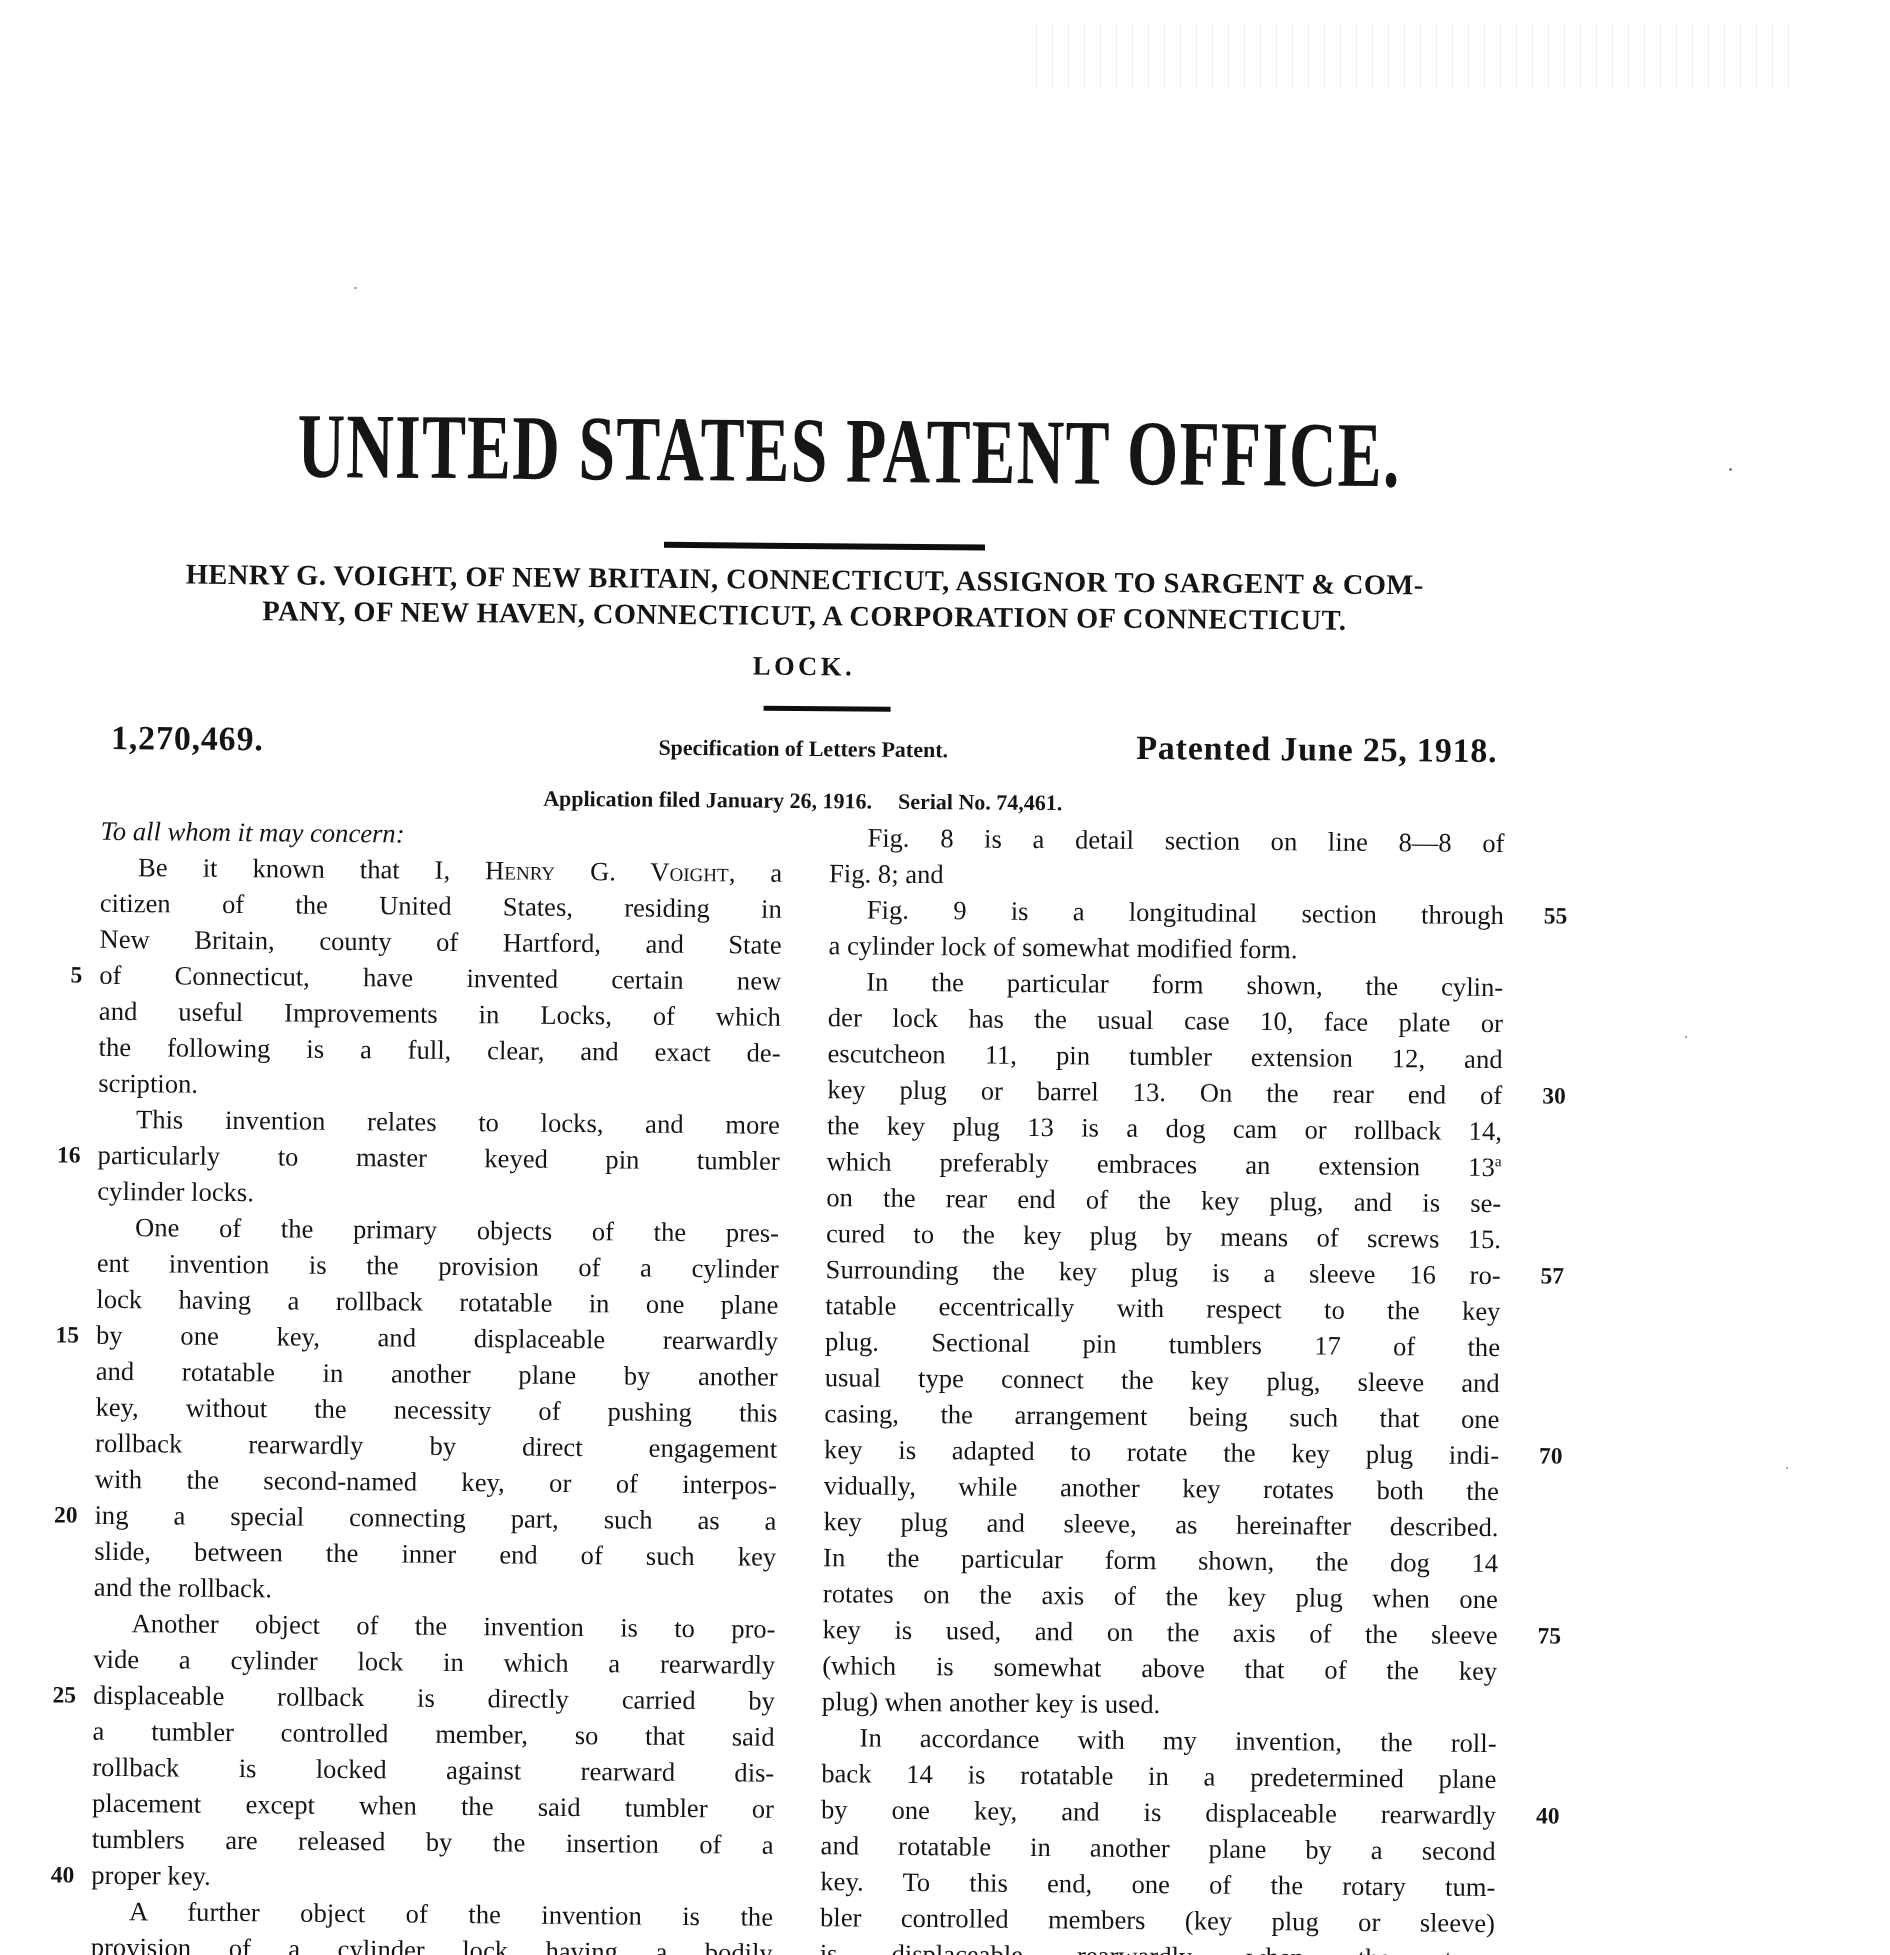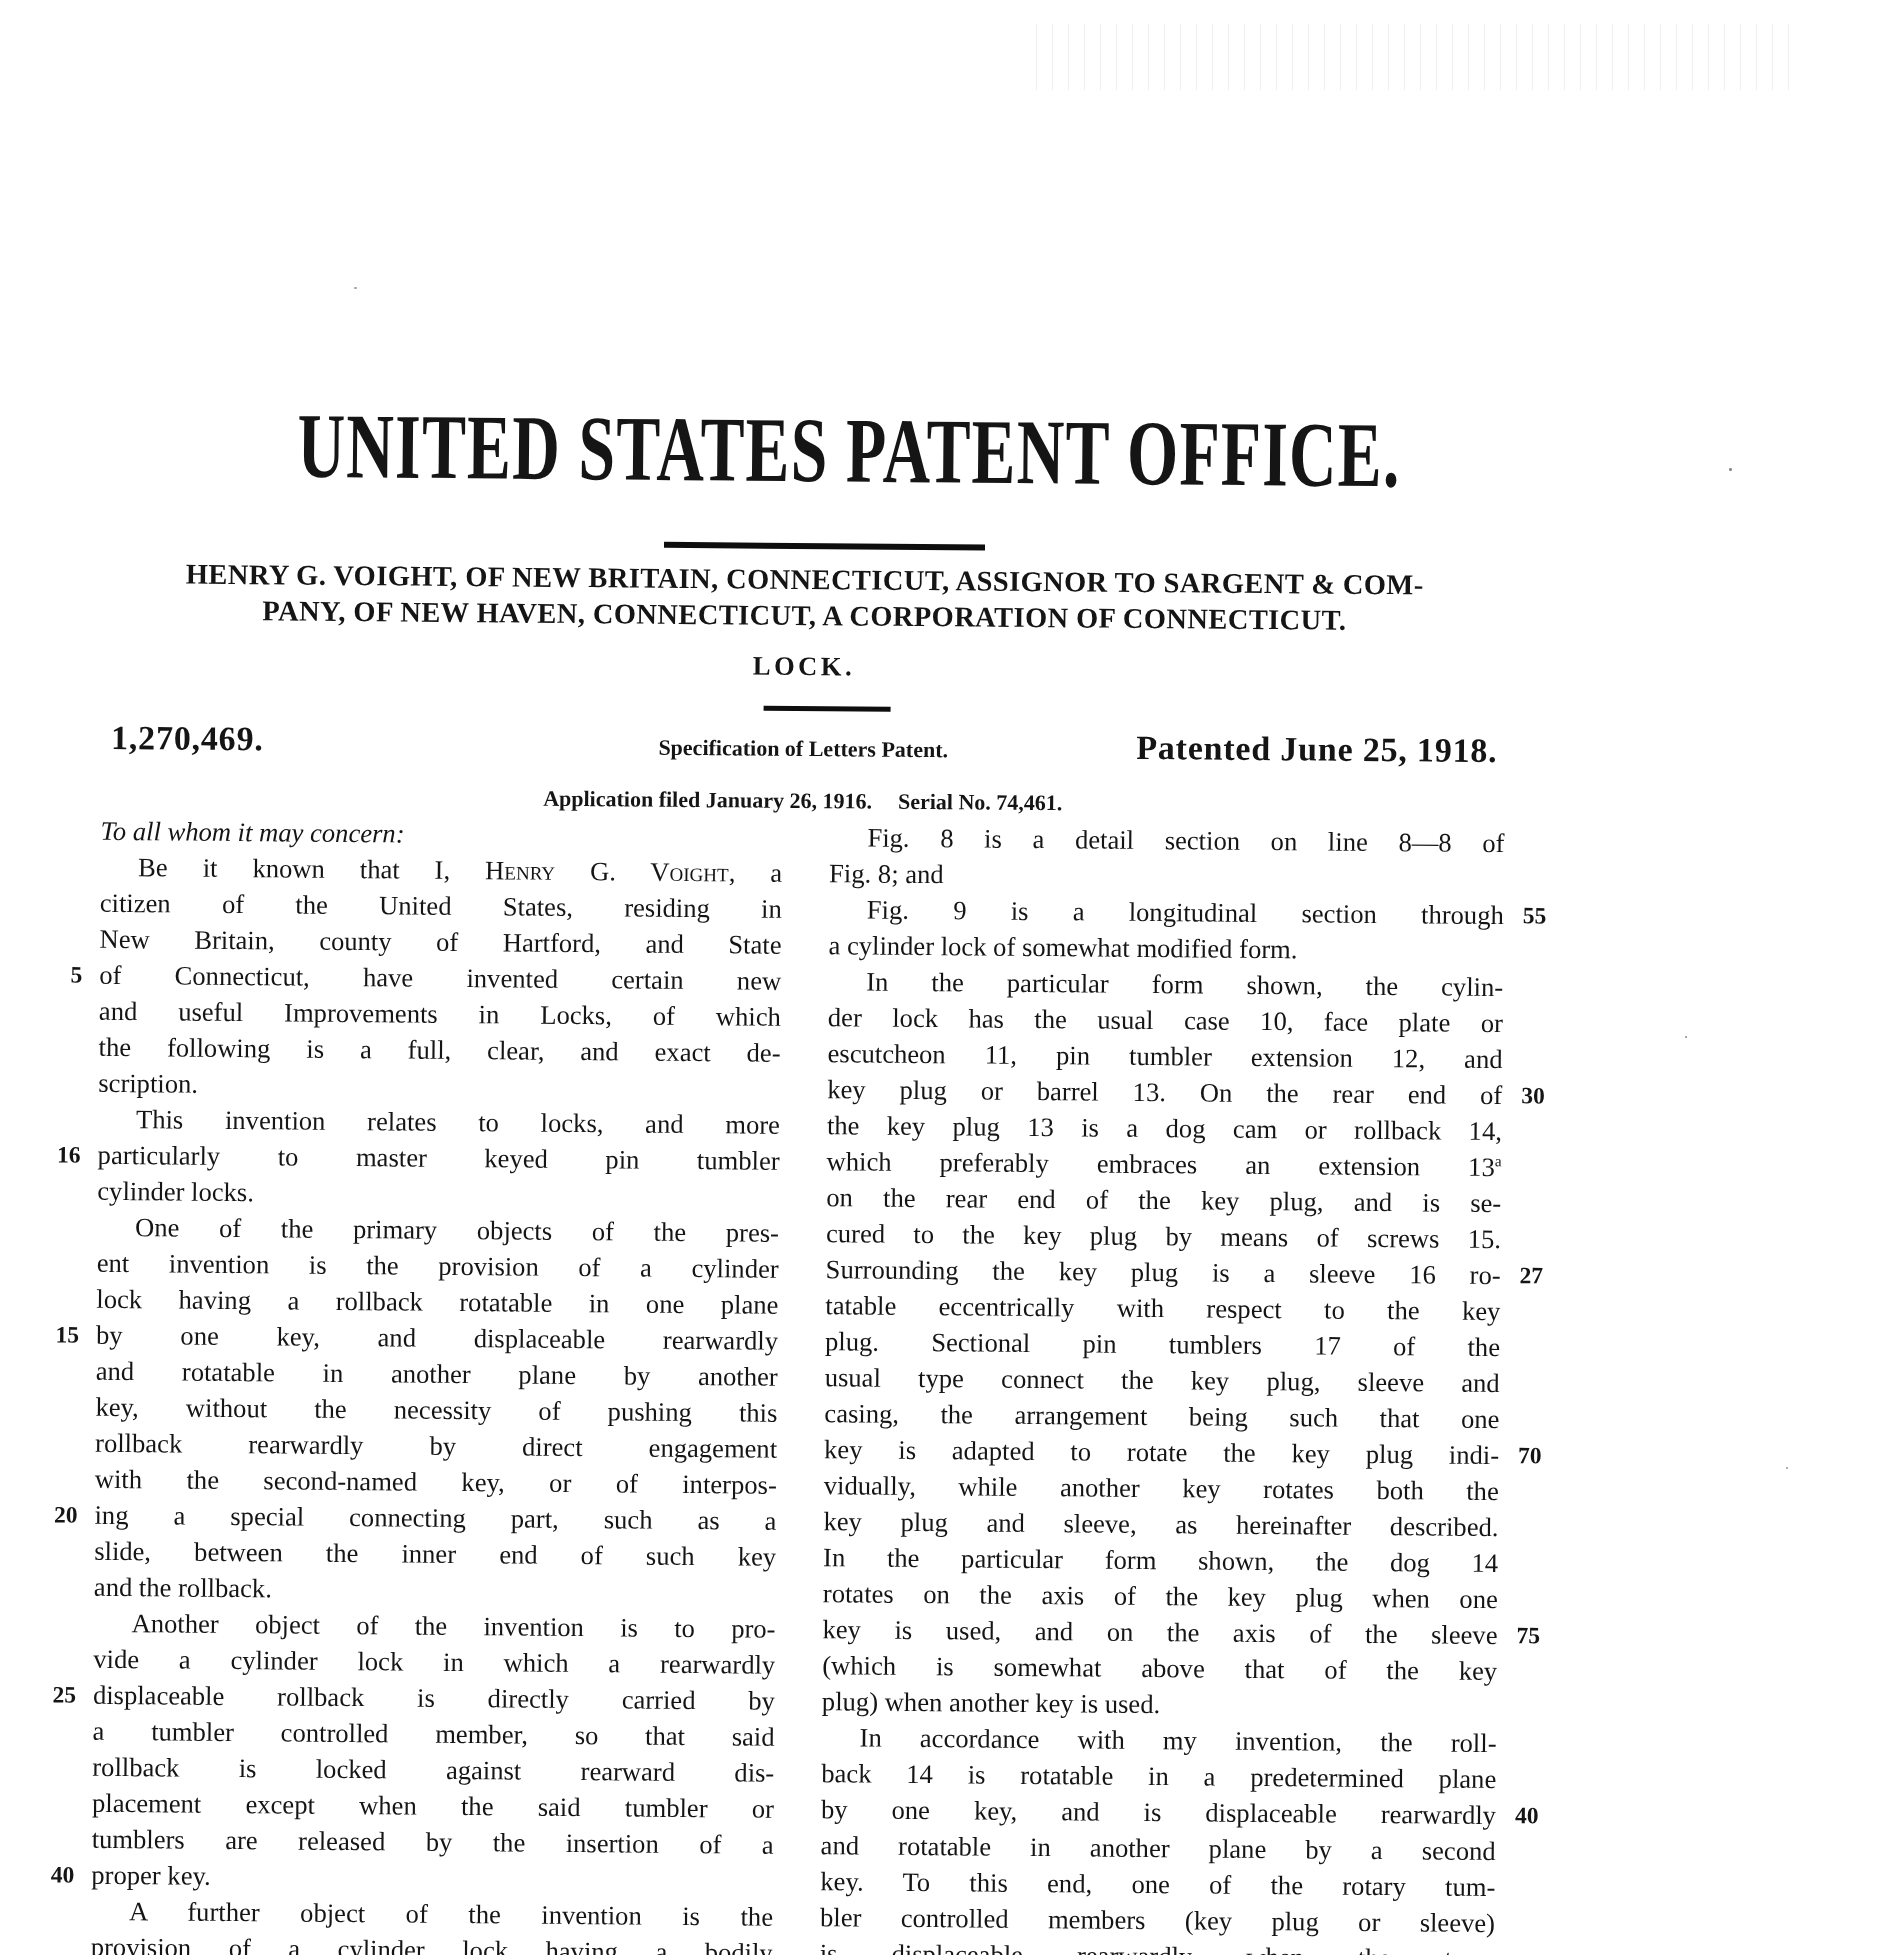--- a/index.html
+++ b/index.html
@@ -109,21 +109,21 @@
   .bline.just { text-align: justify; text-align-last: justify; }
   .bline.ind  { text-indent: 38px; }
   .bline.ital { font-style: italic; }
   .lnum {
     position: absolute; top: 0;
     font-size: 23.5px; font-weight: bold;
     line-height: 36px;
     text-indent: 0;
   }
   .col-left  .lnum { right: 100%; margin-right: 17px; }
-  .col-right .lnum { left: 100%;  margin-left: 19px;  }
+  .col-right .lnum { left: 100%;  margin-left: 40px;  }
   .sc { font-variant: small-caps; }
   sup { font-size: 0.58em; vertical-align: super; line-height: 0; }
   
   .noise-band {
     position: absolute;
     top: 23.5px; left: 1036px; width: 763px; height: 66px;
     background: repeating-linear-gradient(90deg,
       rgba(40,40,40,0.5) 0 1.2px, transparent 1.2px 16px);
     opacity: 0.14;
     filter: blur(0.4px);
@@ -209,21 +209,21 @@
           <div class="bline just ind"><span class="lnum">55</span><span>Fig. 9 is a longitudinal section through</span></div>
           <div class="bline"><span>a cylinder lock of somewhat modified form.</span></div>
           <div class="bline just ind"><span>In the particular form shown, the cylin-</span></div>
           <div class="bline just"><span>der lock has the usual case 10, face plate or</span></div>
           <div class="bline just"><span>escutcheon 11, pin tumbler extension 12, and</span></div>
           <div class="bline just"><span class="lnum">30</span><span>key plug or barrel 13. On the rear end of</span></div>
           <div class="bline just"><span>the key plug 13 is a dog cam or rollback 14,</span></div>
           <div class="bline just"><span>which preferably embraces an extension 13<sup>a</sup></span></div>
           <div class="bline just"><span>on the rear end of the key plug, and is se-</span></div>
           <div class="bline just"><span>cured to the key plug by means of screws 15.</span></div>
-          <div class="bline just"><span class="lnum">27</span><span>Surrounding the key plug is a sleeve 16 ro-</span></div>
+          <div class="bline just"><span class="lnum">57</span><span>Surrounding the key plug is a sleeve 16 ro-</span></div>
           <div class="bline just"><span>tatable eccentrically with respect to the key</span></div>
           <div class="bline just"><span>plug. Sectional pin tumblers 17 of the</span></div>
           <div class="bline just"><span>usual type connect the key plug, sleeve and</span></div>
           <div class="bline just"><span>casing, the arrangement being such that one</span></div>
           <div class="bline just"><span class="lnum">70</span><span>key is adapted to rotate the key plug indi-</span></div>
           <div class="bline just"><span>vidually, while another key rotates both the</span></div>
           <div class="bline just"><span>key plug and sleeve, as hereinafter described.</span></div>
           <div class="bline just"><span>In the particular form shown, the dog 14</span></div>
           <div class="bline just"><span>rotates on the axis of the key plug when one</span></div>
           <div class="bline just"><span class="lnum">75</span><span>key is used, and on the axis of the sleeve</span></div>

